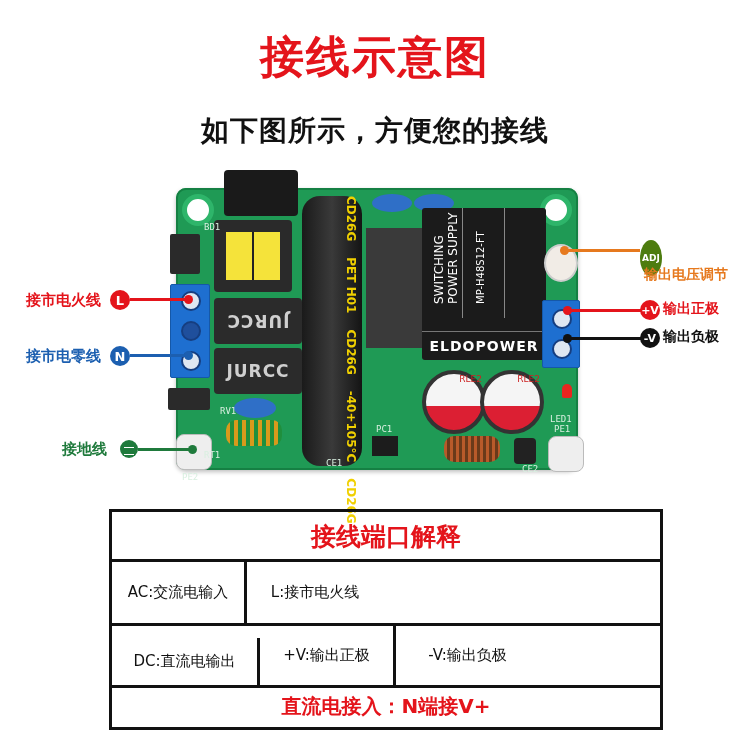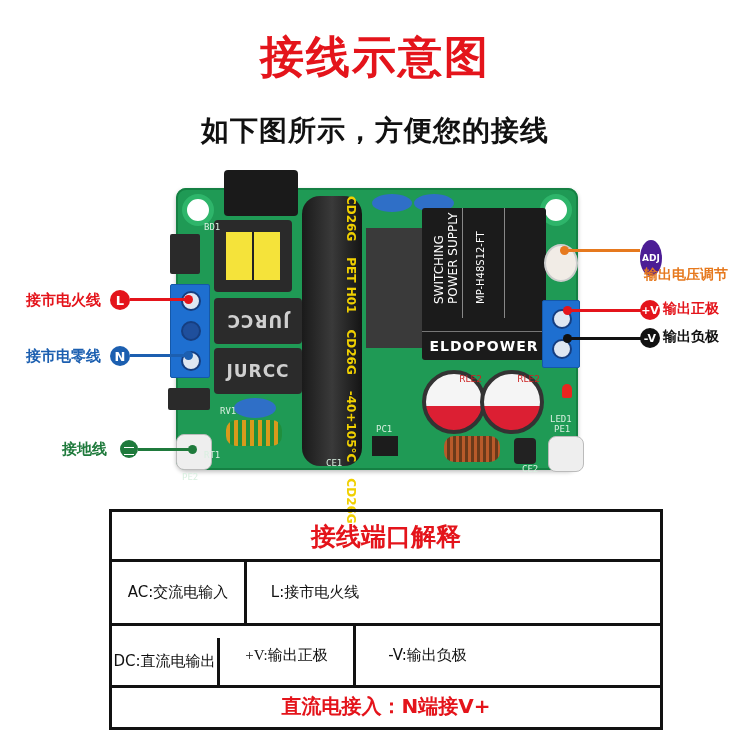--- a/index.html
+++ b/index.html
@@ -169,38 +169,38 @@
 
 <div class="callout" style="left:62px;top:440px;color:#1f7a3c;">接地线</div>
 <div class="badge" style="left:120px;top:440px;width:18px;height:18px;background:#1f7a3c;">
   <span style="display:block;width:10px;height:6px;border-top:1.5px solid #fff;border-bottom:1.5px solid #fff;margin-top:4px;"></span>
 </div>
 <div class="line" style="left:138px;top:448px;width:54px;background:#1f7a3c;"></div>
 <div class="dot" style="left:188px;top:445px;background:#1f7a3c;"></div>
 
 <div class="dot" style="left:560px;top:246px;background:#e6791e;"></div>
 <div class="line" style="left:566px;top:249px;width:74px;background:#e6791e;"></div>
-<div class="badge" style="left:640px;top:240px;width:22px;height:36px;background:#4c1d95;font-size:9px;">ADJ</div>
+<div class="badge" style="left:640px;top:240px;width:22px;height:36px;background:#4d7c0f;font-size:9px;">ADJ</div>
 <div class="callout" style="left:616px;top:266px;color:#e6791e;font-size:14px;padding-left:28px;">输出电压调节</div>
 
 <div class="dot" style="left:563px;top:306px;background:#e4141b;"></div>
 <div class="line" style="left:569px;top:309px;width:72px;background:#e4141b;"></div>
 <div class="badge" style="left:640px;top:300px;width:20px;height:20px;background:#e4141b;font-size:11px;">+V</div>
 <div class="callout" style="left:663px;top:300px;color:#e4141b;font-size:14px;">输出正极</div>
 
 <div class="dot" style="left:563px;top:334px;background:#111;"></div>
 <div class="line" style="left:569px;top:337px;width:72px;background:#111;"></div>
 <div class="badge" style="left:640px;top:328px;width:20px;height:20px;background:#111;font-size:11px;">-V</div>
 <div class="callout" style="left:663px;top:328px;color:#111;font-size:14px;">输出负极</div>
 
 <div class="tbl">
   <div class="hdr">接线端口解释</div>
   <div class="row" style="top:50px;height:64px;">
     <div class="cell" style="width:135px;">AC:交流电输入</div>
     <div class="cell" style="width:136px;">L:接市电火线</div>
   </div>
   <div class="row" style="top:114px;height:62px;">
-    <div class="cell" style="width:108px;margin-top:12px;">DC:直流电输出</div>
-    <div class="cell" style="width:136px;font-family:Liberation Serif, serif;">+V:输出正极</div>
+    <div class="cell" style="width:148px;margin-top:12px;">DC:直流电输出</div>
+    <div class="cell" style="width:136px;">+V:输出正极</div>
     <div class="cell" style="width:143px;">-V:输出负极</div>
   </div>
   <div class="foot">直流电接入：N端接V+</div>
 </div>
 
 </body></html>

